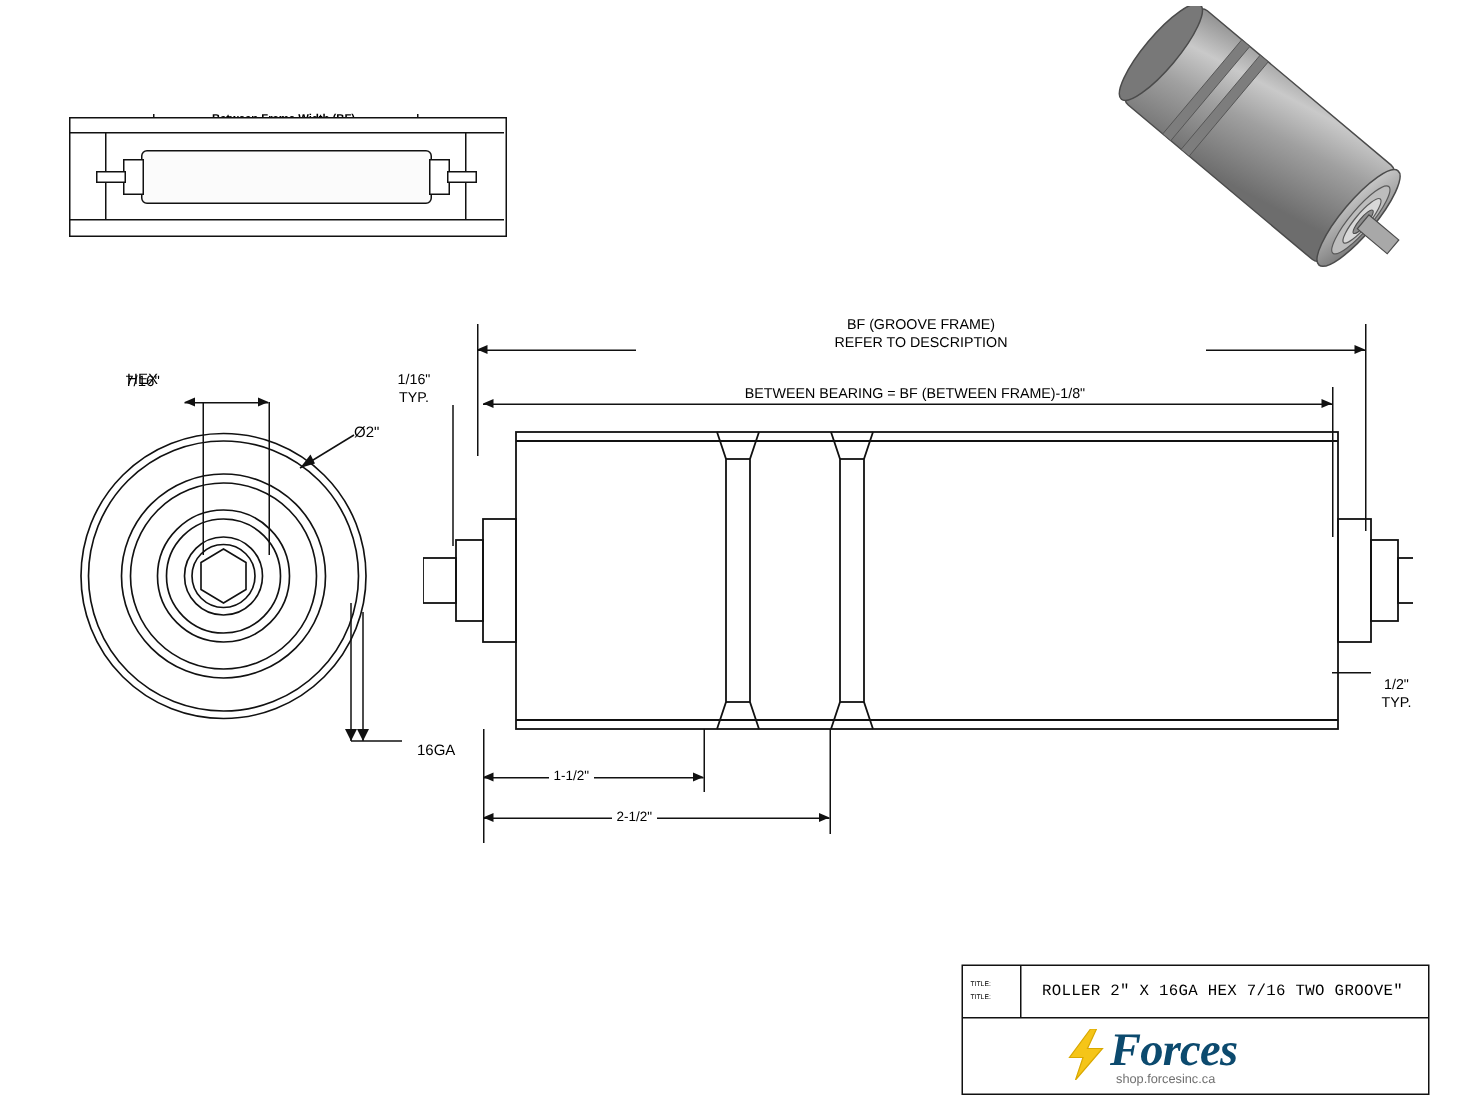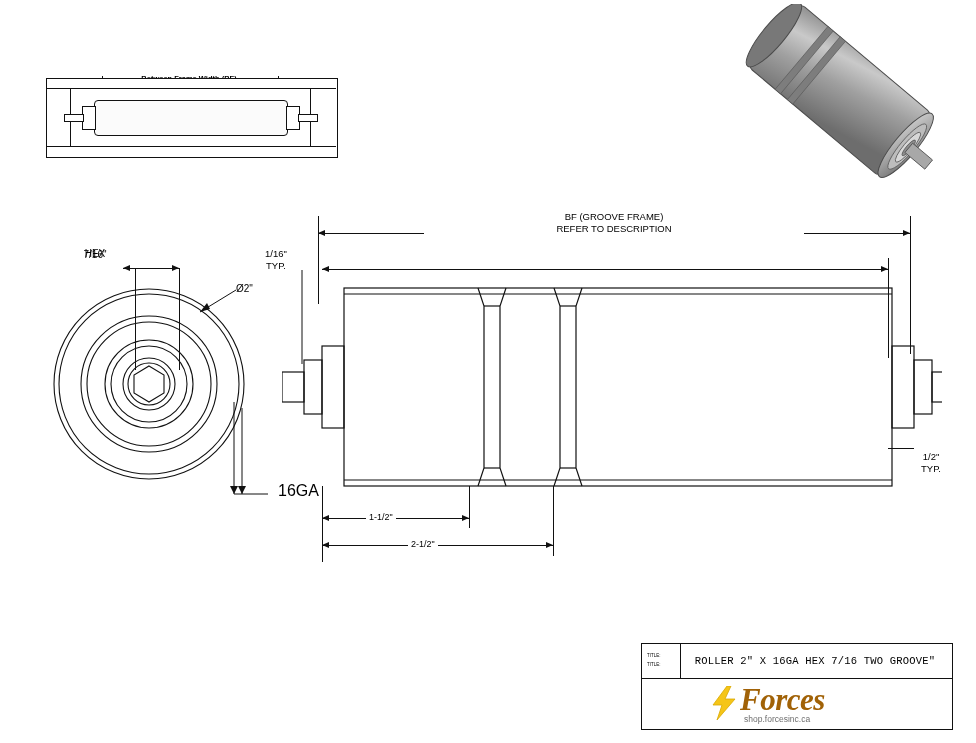--- a/index.html
+++ b/index.html
@@ -114,21 +114,21 @@
     text-align: center; font-size: 10.5px; letter-spacing: .2px;
     font-family: "Liberation Mono", monospace;
   }
   .forces-logo {
     position: absolute; left: 58px; top: 36px; width: 250px; height: 48px;
   }
   .forces-word {
     position: absolute; left: 40px; top: 2px;
     font-family: "Liberation Serif", serif;
     font-size: 31px; font-weight: bold; font-style: italic;
-    color: #a16207; letter-spacing: -0.5px;
+    color: #0c4a6e; letter-spacing: -0.5px;
   }
   .forces-sub {
     position: absolute; left: 44px; top: 34px;
     font-size: 8.5px; color: #6f6f6f;
   }
   .bolt {
     position: absolute; left: 10px; top: 6px; width: 28px; height: 34px;
   }
 </style>
 </head>
@@ -217,21 +217,21 @@
   </svg>
   <div class="lbl abs" style="left:236px; top:284px; font-size:10px;">Ø2"</div>
 
   <svg class="abs" style="left:228px; top:400px;" width="70" height="110">
     <line x1="6" y1="2" x2="6" y2="94" stroke="#111" stroke-width="1"></line>
     <line x1="14" y1="8" x2="14" y2="94" stroke="#111" stroke-width="1"></line>
     <line x1="6" y1="94" x2="40" y2="94" stroke="#111" stroke-width="1"></line>
     <polygon points="6,94 2,86 10,86" fill="#111"></polygon>
     <polygon points="14,94 10,86 18,86" fill="#111"></polygon>
   </svg>
-  <div class="lbl abs" style="left:278px; top:483px; font-size:16px;">16GA</div>
+  <div class="lbl abs" style="left:278px; top:496px; font-size:10px;">16GA</div>
 
   <svg class="abs" style="left:282px; top:280px;" width="660" height="220" viewBox="0 0 660 220">
     <g fill="none" stroke="#111" stroke-width="1.2">
 
       <rect x="62" y="8" width="548" height="198"></rect>
 
       <line x1="62" y1="14" x2="610" y2="14"></line>
       <line x1="62" y1="200" x2="610" y2="200"></line>
 
       <rect x="40" y="66" width="22" height="82"></rect>
@@ -260,20 +260,21 @@
   <div class="arrow-r abs" style="left:903px; top:230px;"></div>
   <div class="vline abs" style="left:318px; top:216px; height:88px;"></div>
   <div class="vline abs" style="left:910px; top:216px; height:138px;"></div>
   <div class="lbl ctr abs" style="left:424px; top:212px; width:380px; font-size:9.5px; background:#fff;">BF (GROOVE FRAME)</div>
   <div class="lbl ctr abs" style="left:424px; top:224px; width:380px; font-size:9.5px; background:#fff;">REFER TO DESCRIPTION</div>
 
   <div class="dimline abs" style="left:322px; top:269px; width:566px;"></div>
   <div class="arrow-l abs" style="left:322px; top:266px;"></div>
   <div class="arrow-r abs" style="left:881px; top:266px;"></div>
   <div class="vline abs" style="left:888px; top:258px; height:100px;"></div>
+  <div class="lbl ctr abs" style="left:420px; top:258px; width:380px; font-size:9.5px; background:#fff;">BETWEEN BEARING = BF (BETWEEN FRAME)-1/8"</div>
 
   <div class="lbl ctr abs" style="left:250px; top:249px; width:52px; font-size:9.5px;">1/16"</div>
   <div class="lbl ctr abs" style="left:250px; top:261px; width:52px; font-size:9.5px;">TYP.</div>
   <svg class="abs" style="left:296px; top:268px;" width="34" height="100">
     <line x1="6" y1="2" x2="6" y2="96" stroke="#111" stroke-width="1"></line>
   </svg>
 
   <div class="lbl ctr abs" style="left:906px; top:452px; width:50px; font-size:9.5px;">1/2"</div>
   <div class="lbl ctr abs" style="left:906px; top:464px; width:50px; font-size:9.5px;">TYP.</div>
   <div class="dimline abs" style="left:888px; top:448px; width:26px;"></div>

